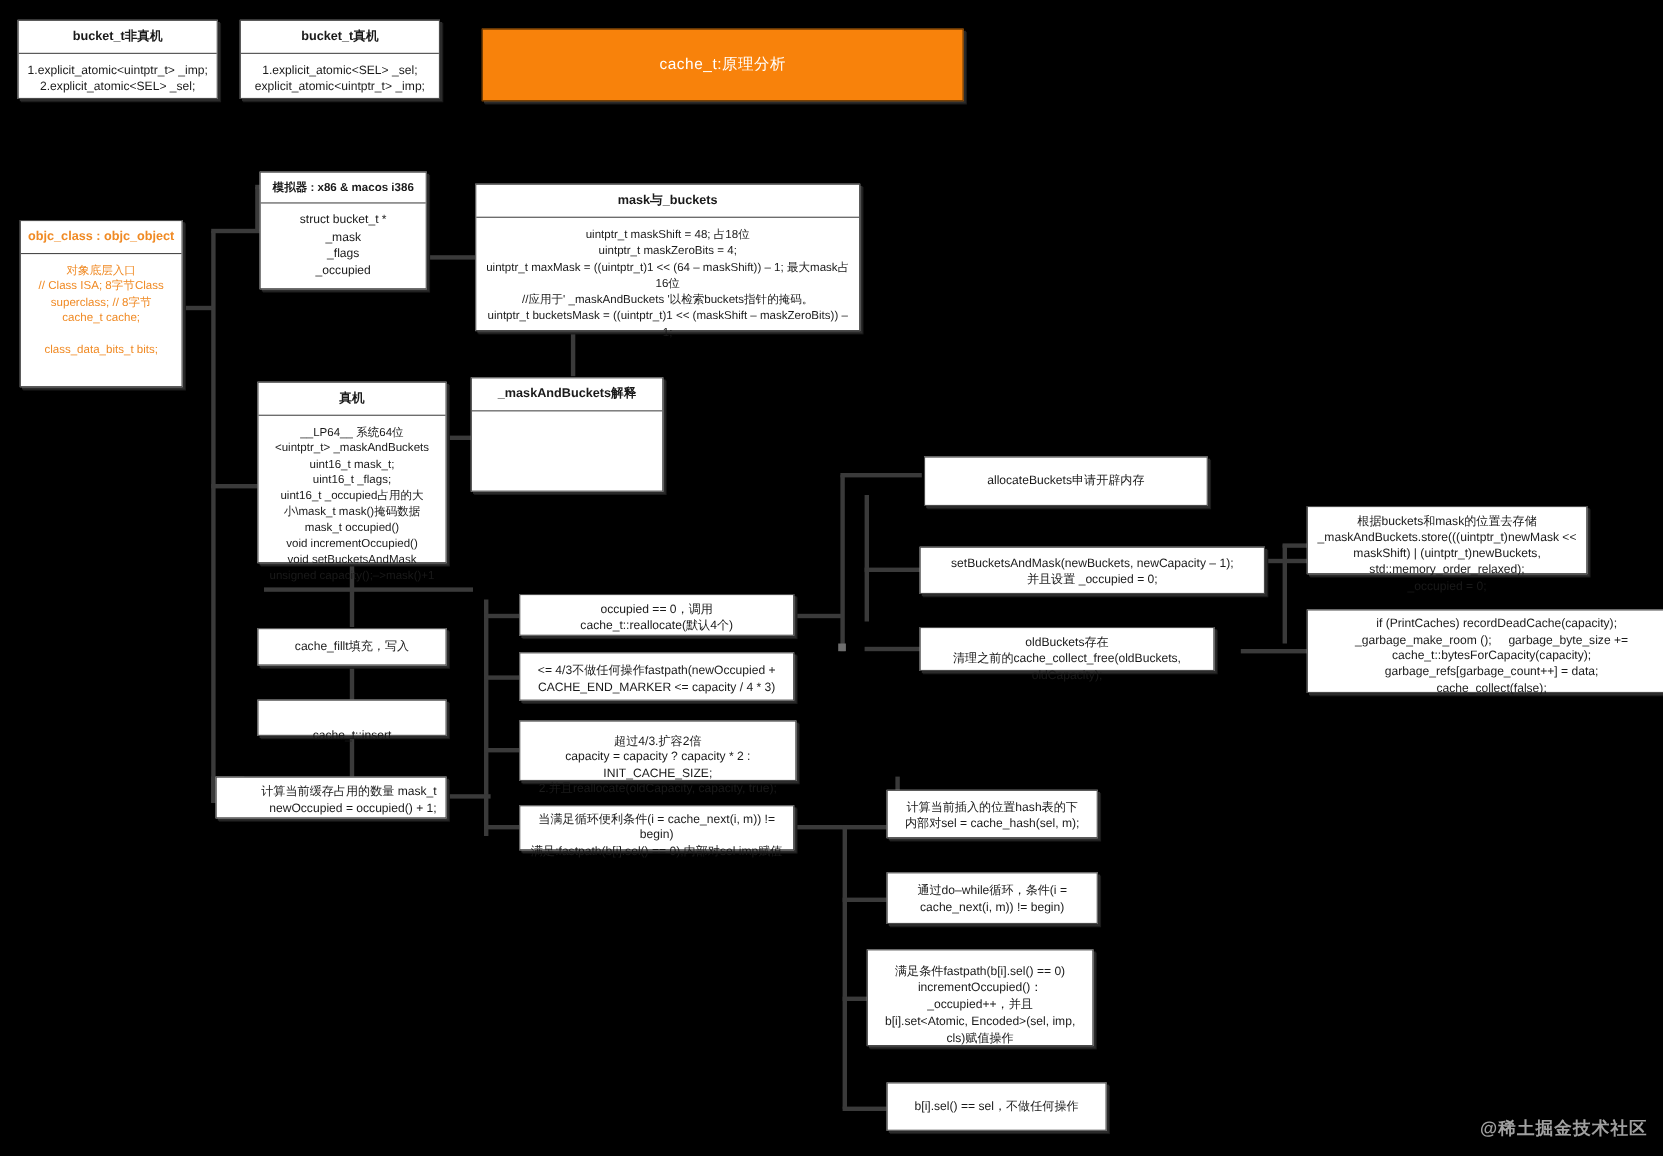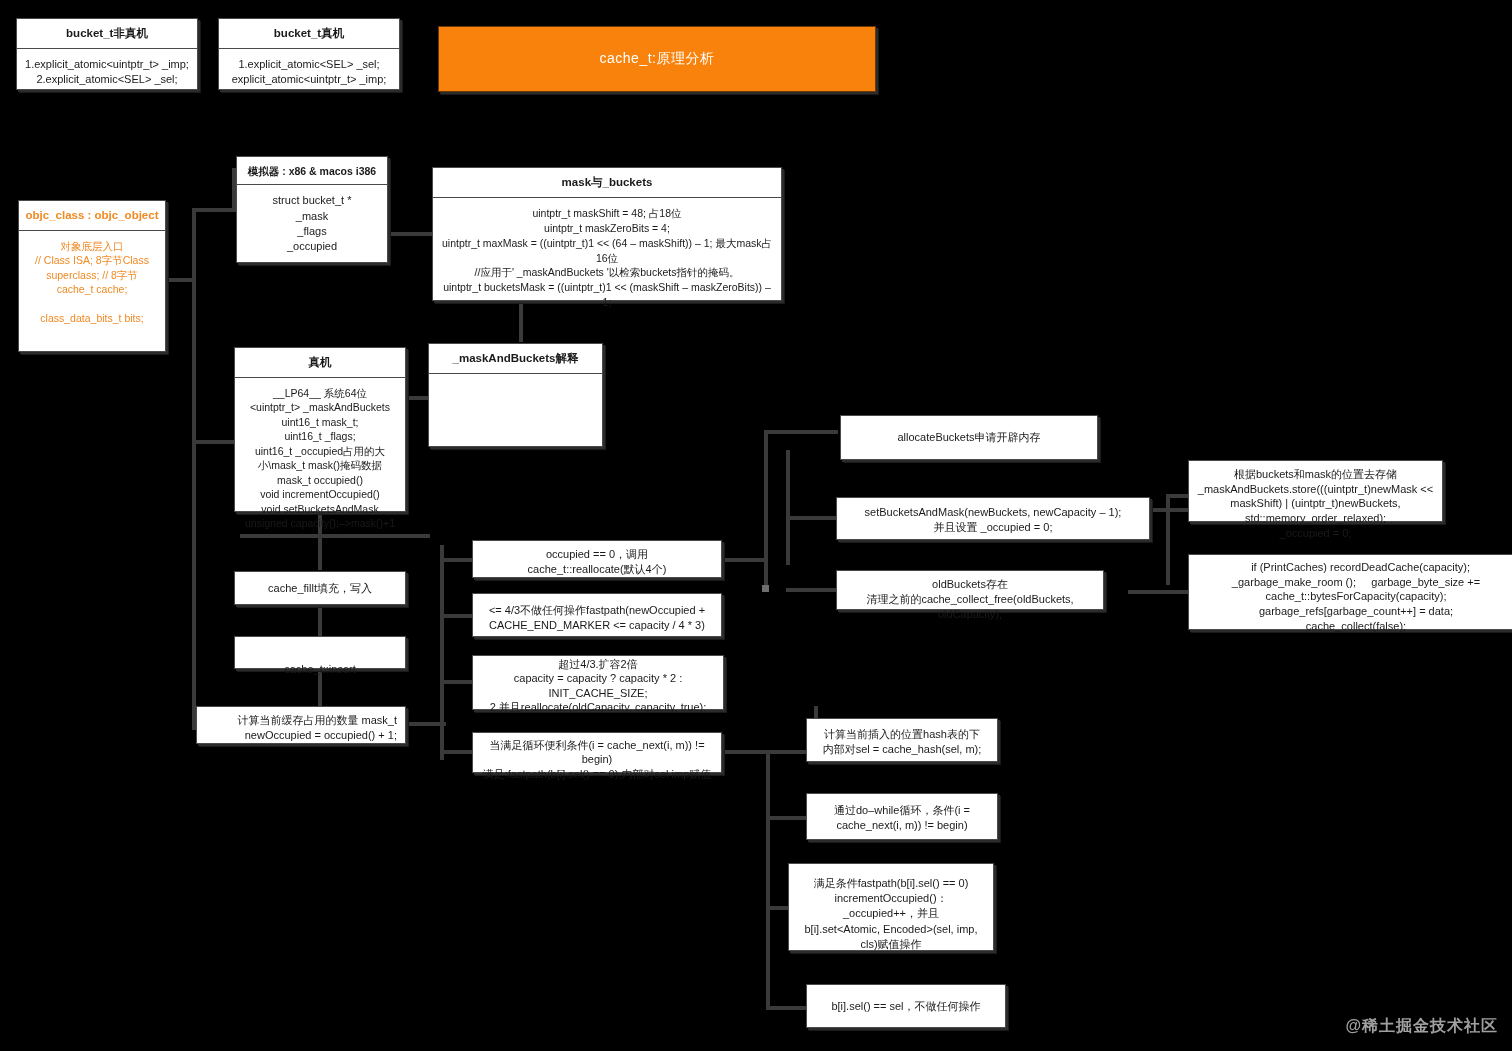--- a/index.html
+++ b/index.html
@@ -254,21 +254,21 @@
     <div class="plain lft" style="padding-top:6px;">occupied == 0，调用
 cache_t::reallocate(默认4个)</div>
   </div>
 
   <div class="node" style="left:472px; top:593px; width:250px; height:44px;">
     <div class="plain lft" style="padding-top:9px;">&lt;= 4/3不做任何操作fastpath(newOccupied +
 CACHE_END_MARKER &lt;= capacity / 4 * 3)</div>
   </div>
 
   <div class="node" style="left:472px; top:655px; width:252px; height:55px;">
-    <div class="plain lft" style="padding-top:1px; line-height:1.3;">超过4/3.扩容2倍
+    <div class="plain lft" style="padding-top:11px; line-height:1.3;">超过4/3.扩容2倍
 capacity = capacity ? capacity * 2 :
 INIT_CACHE_SIZE;
 2.并且reallocate(oldCapacity, capacity, true);</div>
   </div>
 
   <div class="node" style="left:472px; top:732px; width:250px; height:41px;">
     <div class="plain lft" style="padding-top:5px; line-height:1.3;">当满足循环便利条件(i = cache_next(i, m)) !=
 begin)
 满足:fastpath(b[i].sel() == 0),内部对sel imp赋值</div>
   </div>

